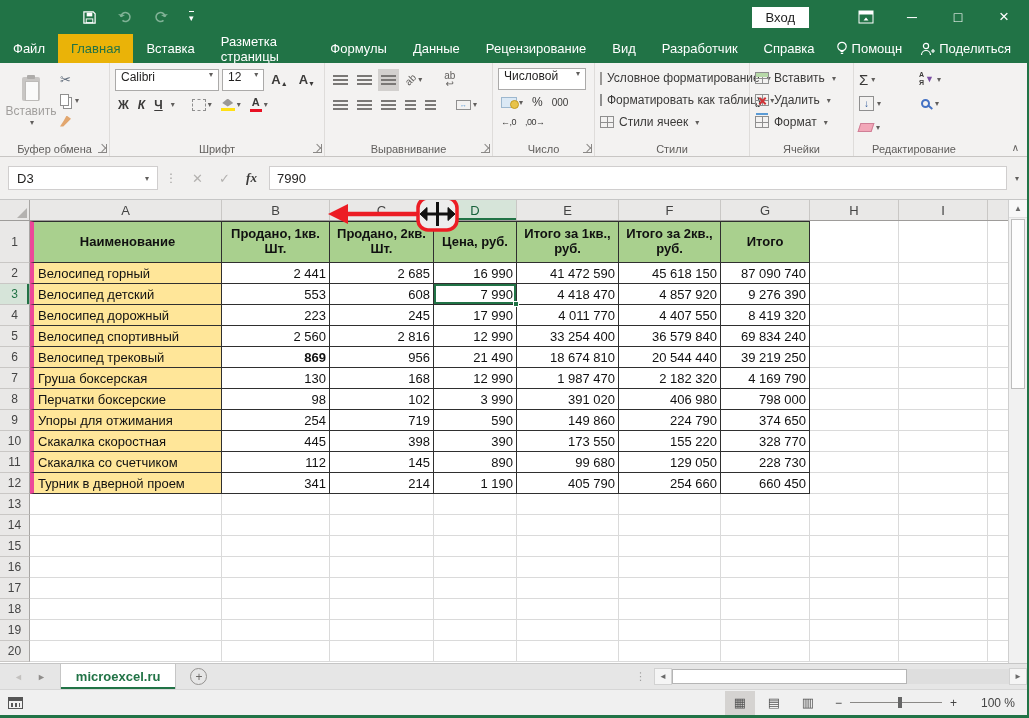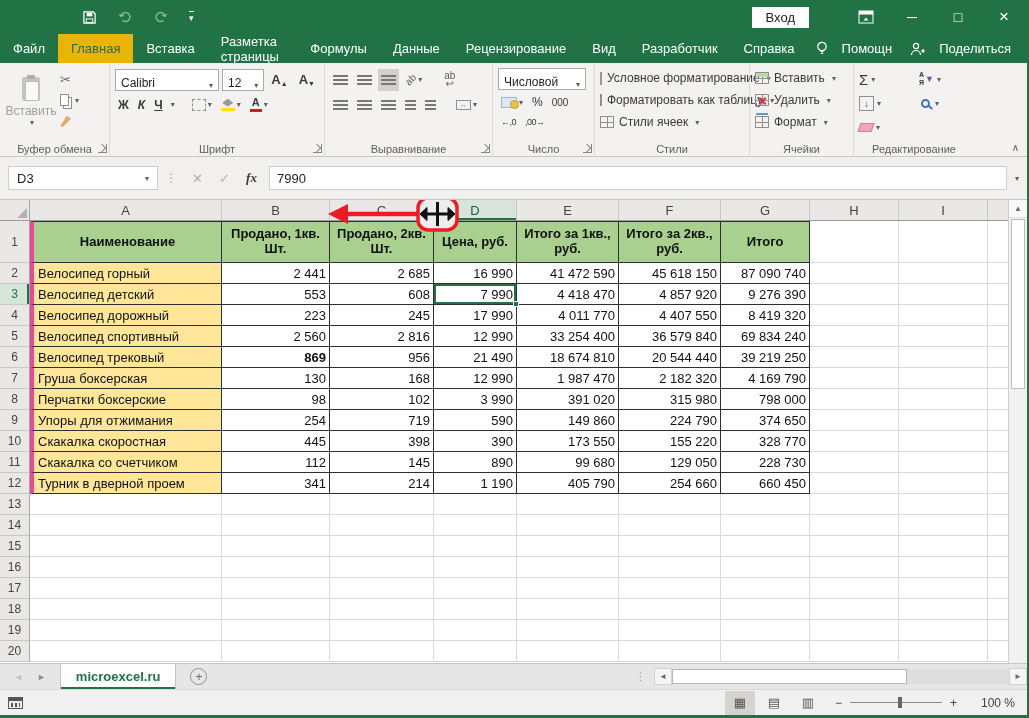--- a/index.html
+++ b/index.html
@@ -13,40 +13,40 @@
 .qchev{font-size:9px;border-top:1px solid #fff;padding-top:1px}
 .tb-title{position:absolute;left:0;right:0;text-align:center;font-size:13px;pointer-events:none}
 .tb-right{margin-left:auto;display:flex;align-items:center;z-index:2}
 .signin{background:#fff;color:#1e1e1e;font-size:13px;padding:3px 14px;margin-right:34px;cursor:default}
 .winbtn{width:46px;height:34px;display:flex;align-items:center;justify-content:center;font-size:14px;color:#fff}
 
 .tabs{height:29px;background:#217346;display:flex;align-items:stretch;color:#fff;font-size:13px}
 .tab{padding:0 13px;display:flex;align-items:center;cursor:default}
 .tab.active{background:#eab308;color:#217346}
 .tabs-right{margin-left:auto;display:flex;align-items:center;gap:2px;padding-right:8px}
-.tabs-right .titem{display:flex;align-items:center;gap:14px;padding:0 8px}
+.tabs-right .titem{display:flex;align-items:center;gap:4px;padding:0 8px}
 
 .ribbon{height:94px;background:#f3f2f1;display:flex;border-bottom:1px solid #c8c6c4;position:relative;font-size:12px;color:#3b3a39}
 .rgroup{position:relative;display:flex;flex-direction:column;padding:4px 5px 17px;border-right:1px solid #dedcda}
 .rg-label{position:absolute;bottom:1px;left:0;right:0;text-align:center;font-size:11px;color:#605e5c}
 .launcher{position:absolute;right:2px;bottom:3px;width:9px;height:9px;border-right:1px solid #8a8886;border-bottom:1px solid #8a8886}
 .launcher:after{content:"";position:absolute;left:1px;top:1px;width:5px;height:5px;border-right:1px solid #8a8886;border-bottom:1px solid #8a8886;transform:rotate(-45deg)}
 .rrow{display:flex;align-items:center;gap:3px;height:25px}
 .arr{font-size:8px;color:#605e5c;margin-left:2px}
 .paste-btn{width:52px;display:flex;flex-direction:column;align-items:center;justify-content:center;height:70px;color:#a19f9d}
 .paste-btn .lbl{margin-top:3px}
 .clip-col{display:flex;flex-direction:column;justify-content:space-between;height:66px;padding:2px 0}
 .sbtn{display:flex;align-items:center;height:20px;padding:0 3px}
 .ic-clip{position:relative;width:18px;height:24px;background:#c8c6c4;border-radius:2px}
 .ic-clip:before{content:"";position:absolute;top:-2px;left:5px;width:8px;height:4px;background:#aeacaa;border-radius:1px}
 .ic-clip:after{content:"";position:absolute;left:3px;top:4px;width:12px;height:18px;background:#fafafa;border:1px solid #bdbbb9}
 .scis{color:#5f6b7a;font-size:13px}
 .ic-copy{width:9px;height:12px;border:1px solid #8f8f8f;background:#fff;box-shadow:3px 3px 0 -1px #fff,3px 3px 0 0 #8f8f8f;margin-right:4px}
 .ic-brush{width:11px;height:11px;background:#e2a76f;clip-path:polygon(0 100%,35% 45%,60% 0,100% 30%,60% 70%,30% 100%)}
-.combo{height:22px;background:#fff;border:1px solid #abaaa9;display:flex;align-items:flex-end;font-size:12px;padding:0 5px;color:#201f1e}
+.combo{height:22px;background:#fff;border:1px solid #abaaa9;display:flex;align-items:flex-start;font-size:12px;padding:0 5px;color:#201f1e}
 .combo .arr{margin-left:auto;padding-left:6px}
 .fontbtn{font-weight:bold;color:#3b3a39;padding:0 4px;font-size:13px;display:flex;align-items:flex-end}
 .fontbtn sup{font-size:7px;line-height:1}
 .fmt{display:flex;align-items:center;padding:0 3px;height:22px}
 .fmt.pressed{background:#d2d0ce}
 .ital{font-style:italic}
 .unline{text-decoration:underline}
 .ic-border{width:14px;height:12px;border:1px dashed #8f8f8f}
 .ic-fill{display:flex;flex-direction:column;align-items:center}
 .bucket{display:block;width:11px;height:8px;background:#9a9896;clip-path:polygon(0 55%,50% 0,100% 55%,50% 100%)}
@@ -548,21 +548,21 @@
         <div class="cell c-empty" style="width: 89px;"></div>
         <div class="cell c-empty" style="width: 22px;"></div>
       </div>
       <div class="grid-row" style="height: 21px;">
         <div class="rowhead">8</div>
         <div class="cell c-name c-first" style="width: 192px;">Перчатки боксерские</div>
         <div class="cell c-num" style="width: 108px;">98</div>
         <div class="cell c-num" style="width: 104px;">102</div>
         <div class="cell c-num" style="width: 83px;">3 990</div>
         <div class="cell c-num" style="width: 102px;">391 020</div>
-        <div class="cell c-num" style="width: 102px;">315 980</div>
+        <div class="cell c-num" style="width: 102px;">406 980</div>
         <div class="cell c-num" style="width: 89px;">798 000</div>
         <div class="cell c-empty" style="width: 89px;"></div>
         <div class="cell c-empty" style="width: 89px;"></div>
         <div class="cell c-empty" style="width: 22px;"></div>
       </div>
       <div class="grid-row" style="height: 21px;">
         <div class="rowhead">9</div>
         <div class="cell c-name c-first" style="width: 192px;">Упоры для отжимания</div>
         <div class="cell c-num" style="width: 108px;">254</div>
         <div class="cell c-num" style="width: 104px;">719</div>

